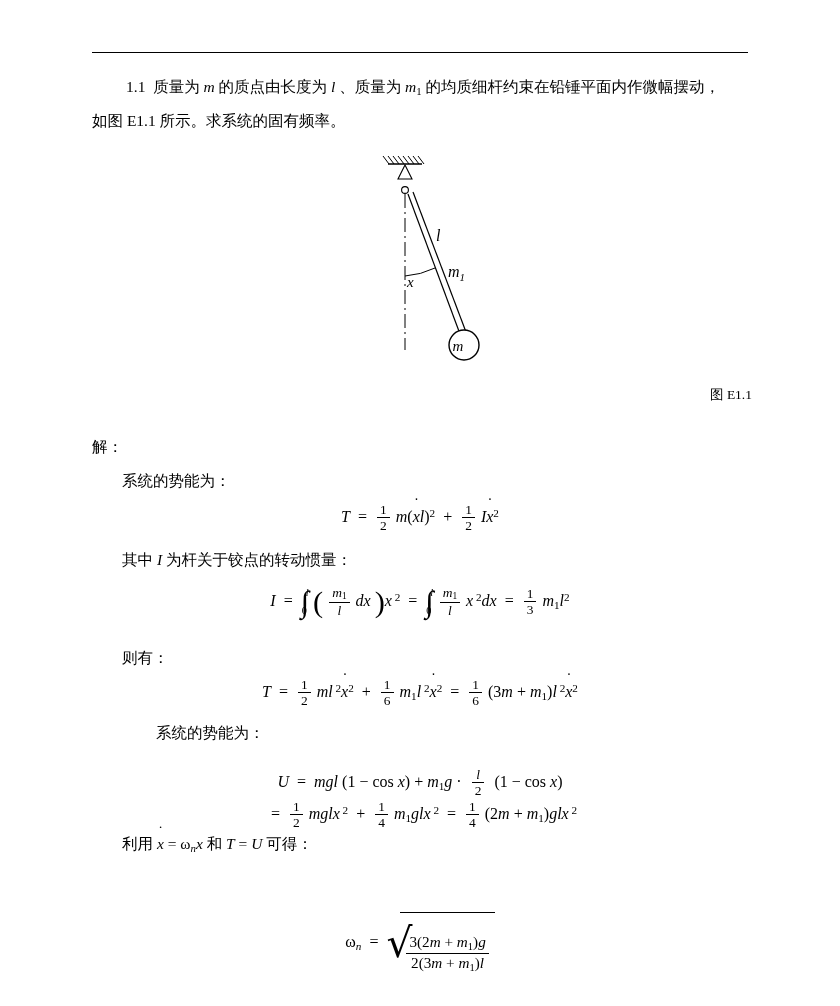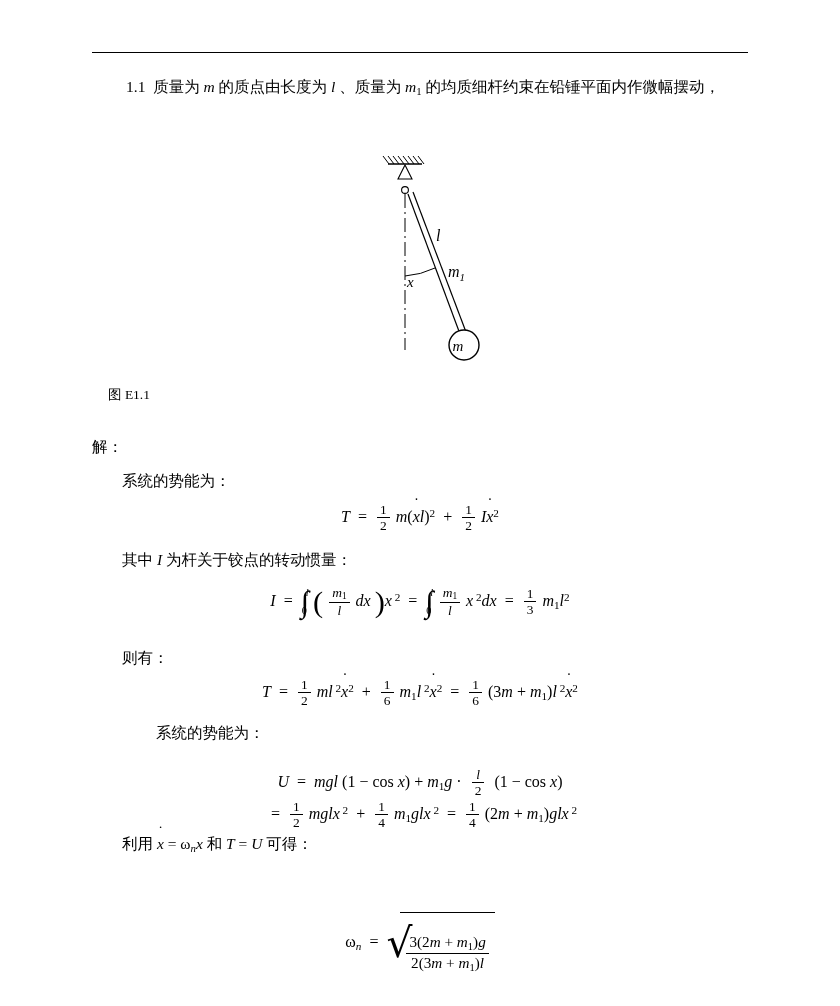--- a/index.html
+++ b/index.html
@@ -45,24 +45,24 @@
   
   .figure {
     position: absolute;
     left: 92px;
     top: 148px;
     width: 656px;
     height: 265px;
   }
   .fig-caption {
     position: absolute;
-    left: 16px;
+    left: 4px;
     top: 238px;
     width: 656px;
-    text-align: left;
+    text-align: right;
     font-size: 13.5px;
   }
   .fig-svg { position: absolute; left: 0; top: 0; }
 
   
   .sol-label {
     position: absolute;
     left: 92px;
     top: 437px;
     font-size: 15.5px;
@@ -149,20 +149,21 @@
 </style>
 </head>
 <body>
 
 <div class="page">
 
   <div class="top-rule"></div>
 
   <div class="body-text">
     <span class="indent"></span><span>1.1</span>&nbsp;&nbsp;<span>质量为 </span><i class="v">m</i><span> 的质点由长度为 </span><i class="v">l</i><span> 、质量为 </span><i class="v">m</i><sub>1</sub><span> 的均质细杆约束在铅锤平面内作微幅摆动，</span><br>
+    <span>如图 E1.1 所示。求系统的固有频率。</span>
   </div>
 
   <div class="figure">
     <svg class="fig-svg" width="656" height="235" viewBox="0 0 656 235">
 
       <g>
         <line x1="296" y1="16" x2="330" y2="16" stroke="#000" stroke-width="1.6"></line>
         <line x1="297" y1="16" x2="291" y2="8" stroke="#000" stroke-width="1"></line>
         <line x1="302" y1="16" x2="296" y2="8" stroke="#000" stroke-width="1"></line>
         <line x1="307" y1="16" x2="301" y2="8" stroke="#000" stroke-width="1"></line>

